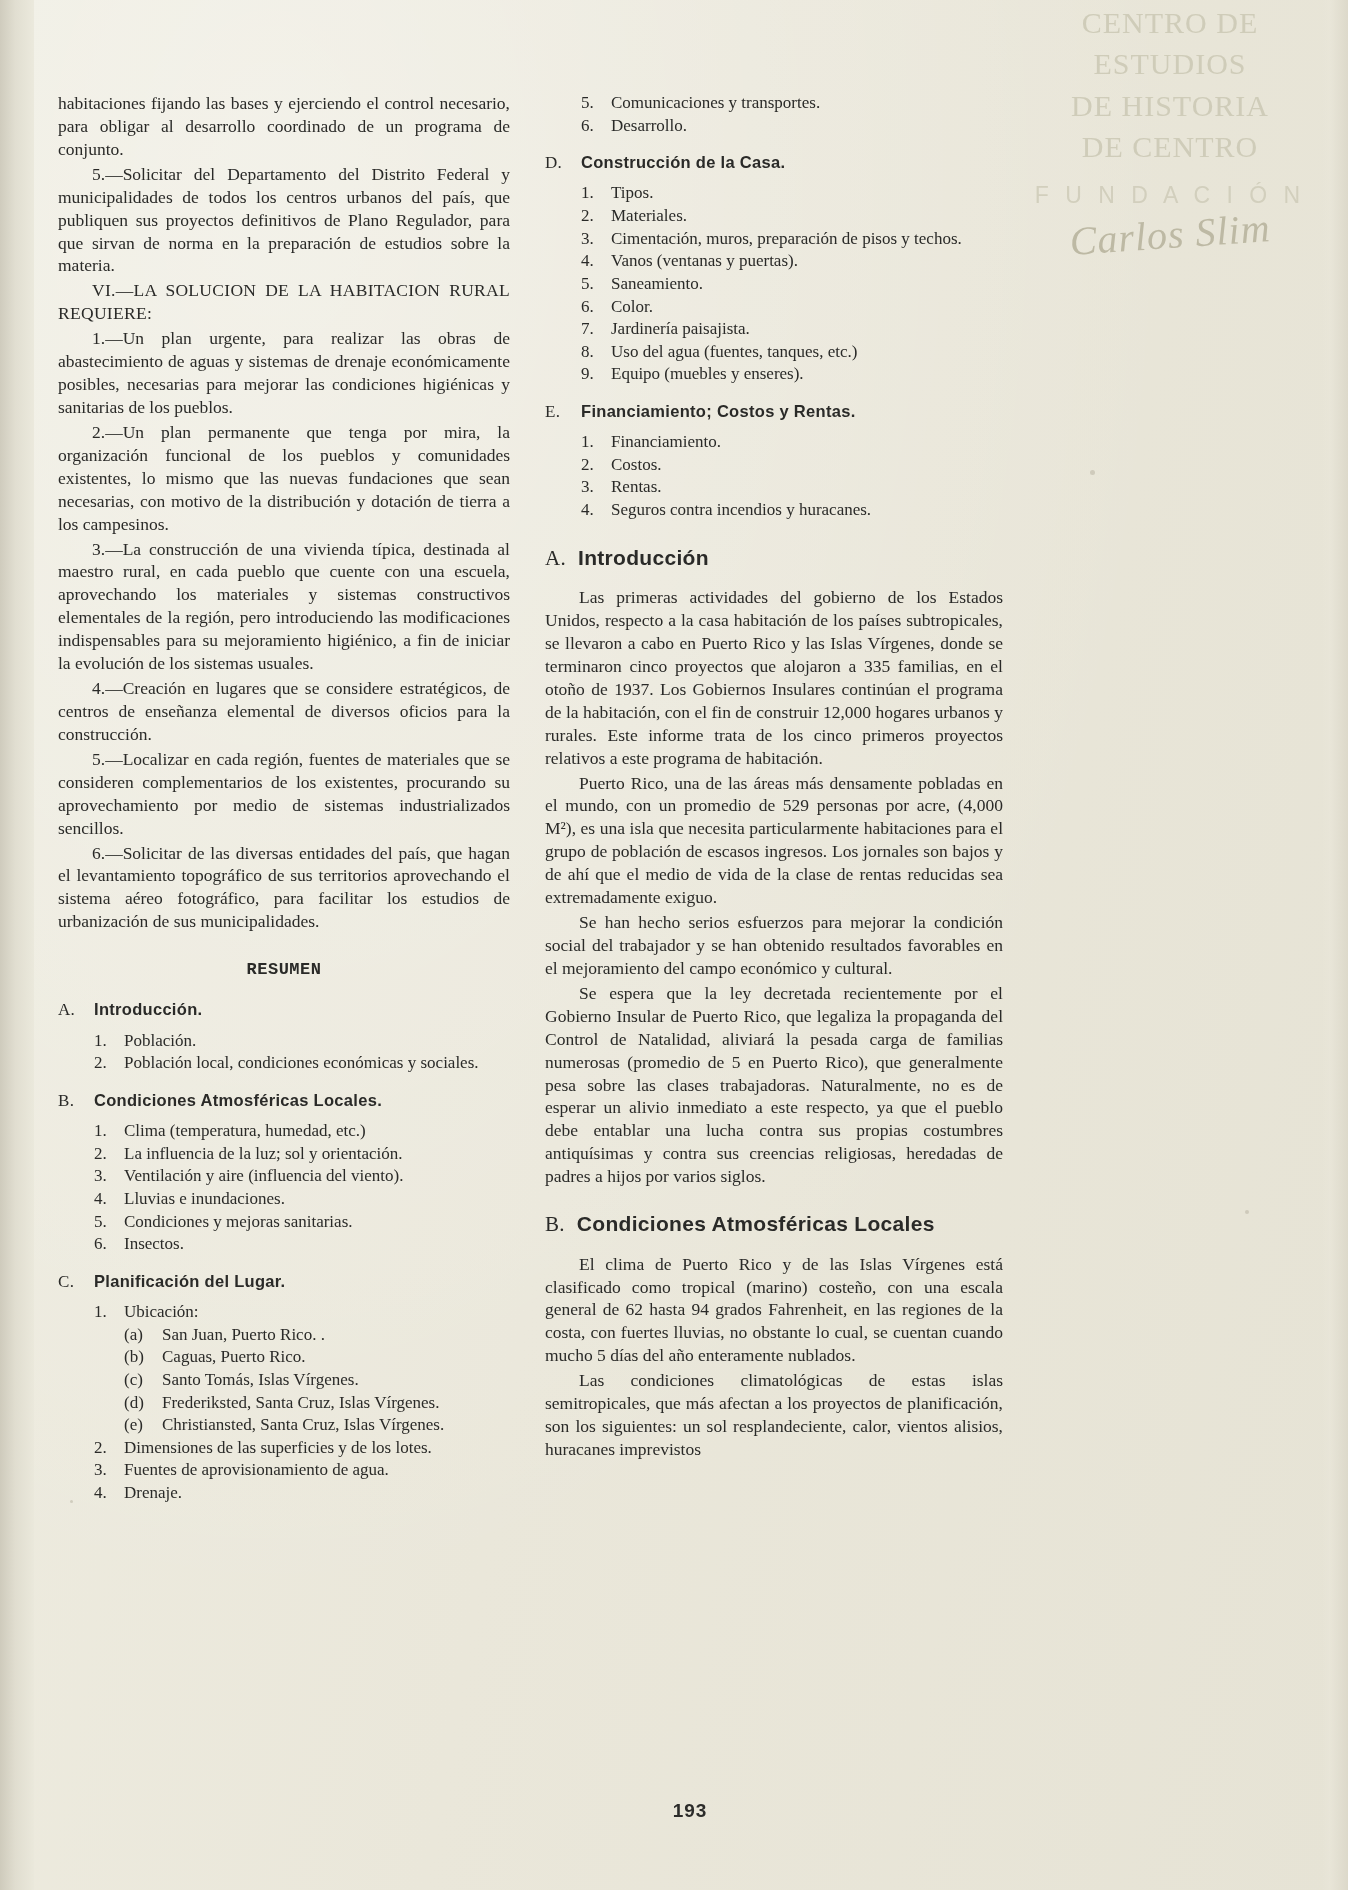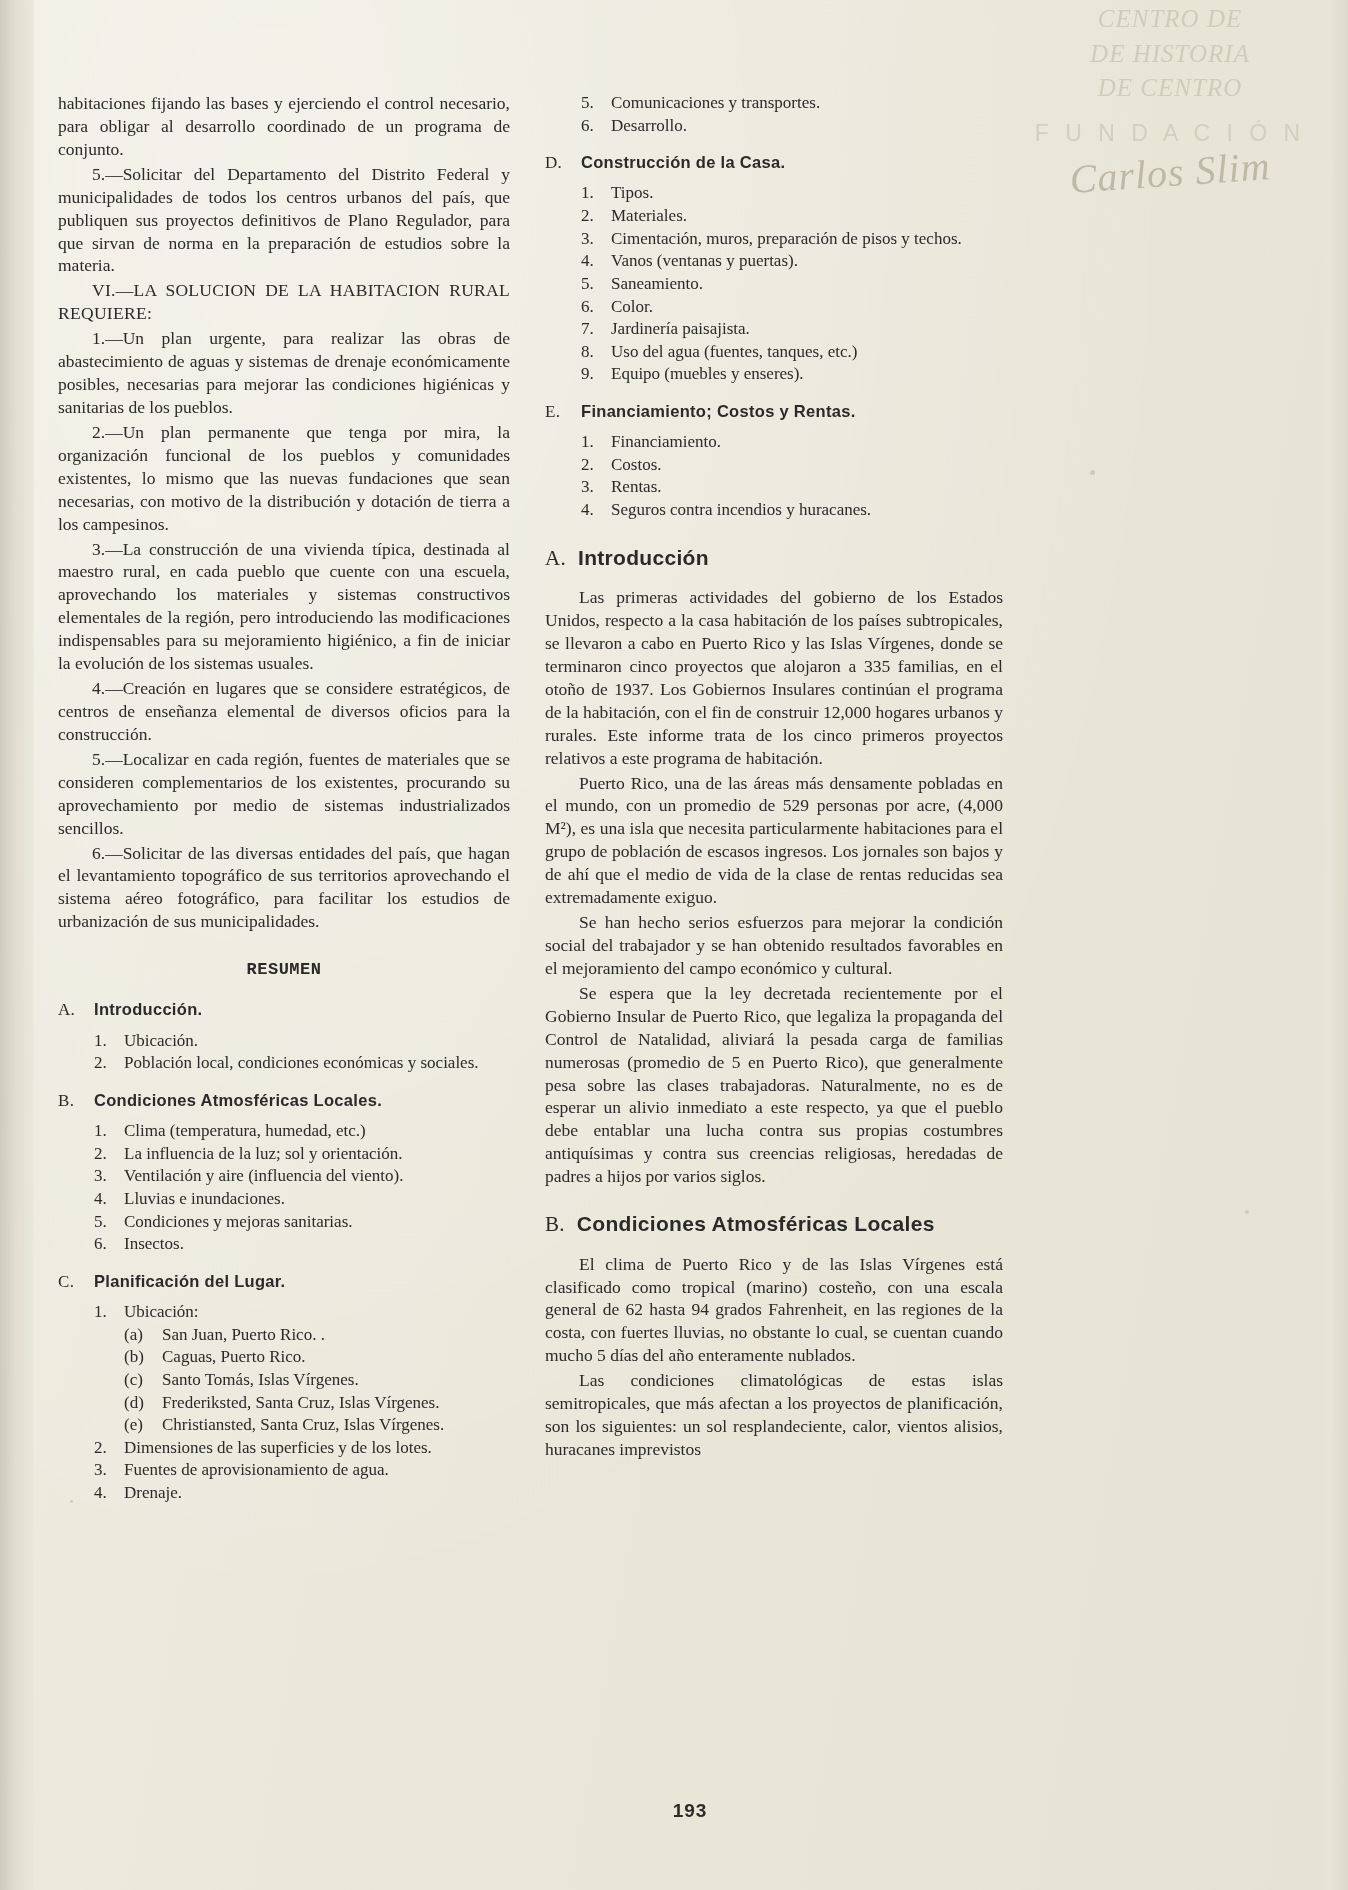--- a/index.html
+++ b/index.html
@@ -34,21 +34,21 @@
     position:absolute;
     right:28px; top:2px;
     width:300px;
     text-align:center;
     color:#cfccb9;
     font-family:"Liberation Serif", serif;
     letter-spacing:1px;
     line-height:1.38;
     user-select:none;
   }
-  .watermark .wm-line { font-size:25px;font-style:italic; }
+  .watermark .wm-line { font-size:30px; }
   .watermark .wm-fund {
     font-family:"Liberation Sans", sans-serif;
     font-size:23px;
     letter-spacing:5px;
     margin-top:12px;
     color:#d2cfbd;
   }
   .watermark .wm-sign {
     font-family:"Liberation Serif", serif;
     font-style:italic;
@@ -138,20 +138,21 @@
 </style>
 </head>
 <body>
 
 <div class="page">
   <div class="left-edge"></div>
   <div class="right-edge"></div>
 
   <div class="watermark">
     <div class="wm-line">CENTRO DE</div>
+    <div class="wm-line">ESTUDIOS</div>
     <div class="wm-line">DE HISTORIA</div>
     <div class="wm-line">DE CENTRO</div>
     <div class="wm-fund">F U N D A C I Ó N</div>
     <div class="wm-sign">Carlos Slim</div>
   </div>
 
   <div class="col col-left">
     <div class="para-block">
       <p class="noind">habitaciones fijando las bases y ejerciendo el control necesario, para obligar al desarrollo coordinado de un programa de conjunto.</p>
       <p>5.—Solicitar del Departamento del Distrito Federal y municipalidades de todos los centros urbanos del país, que publiquen sus proyectos definitivos de Plano Regulador, para que sirvan de norma en la preparación de estudios sobre la materia.</p>
@@ -167,21 +168,21 @@
     <div class="resumen">RESUMEN</div>
 
     <div class="outline-section">
       <div class="outline-head">
         <span class="ltr">A.</span>
         <span>Introducción.</span>
       </div>
       <div class="sub">
         <div class="sub-item">
           <span class="num">1.</span>
-          <span class="txt">Ubicación.</span>
+          <span class="txt">Población.</span>
         </div>
         <div class="sub-item">
           <span class="num">2.</span>
           <span class="txt">Población local, condiciones económicas y sociales.</span>
         </div>
       </div>
     </div>
 
     <div class="outline-section">
       <div class="outline-head">

